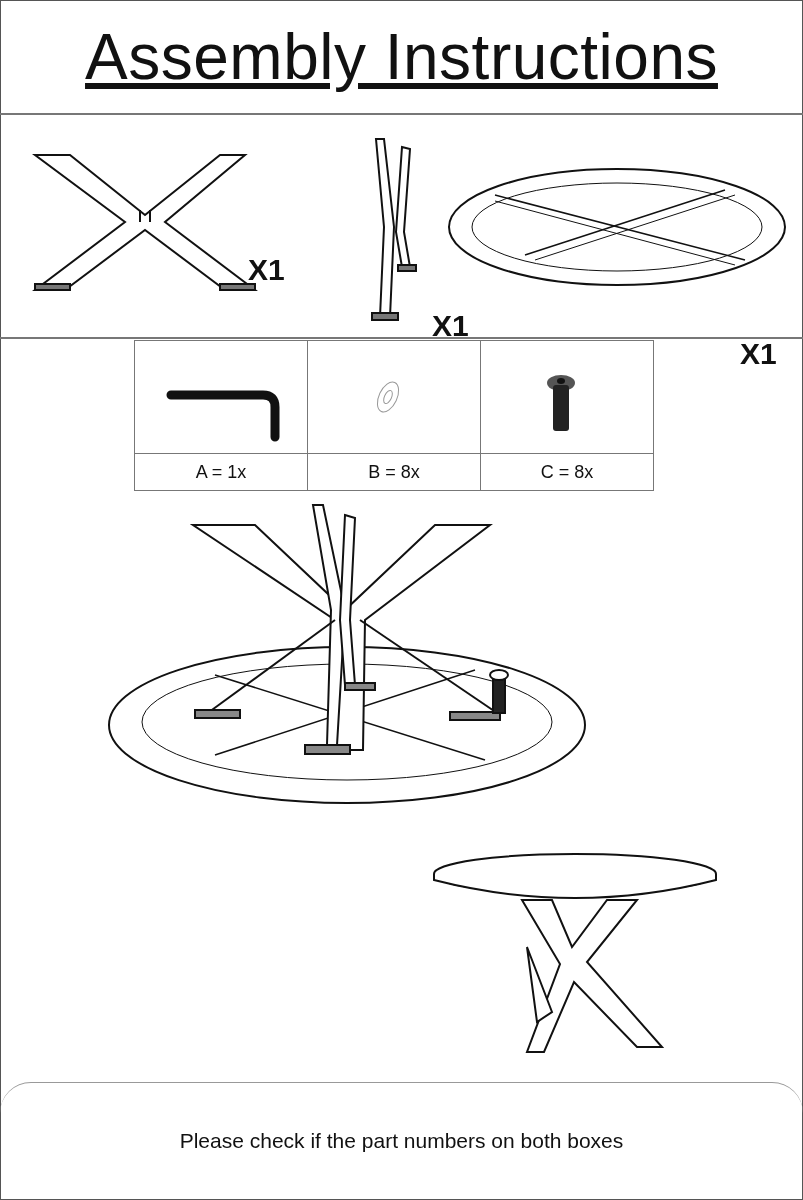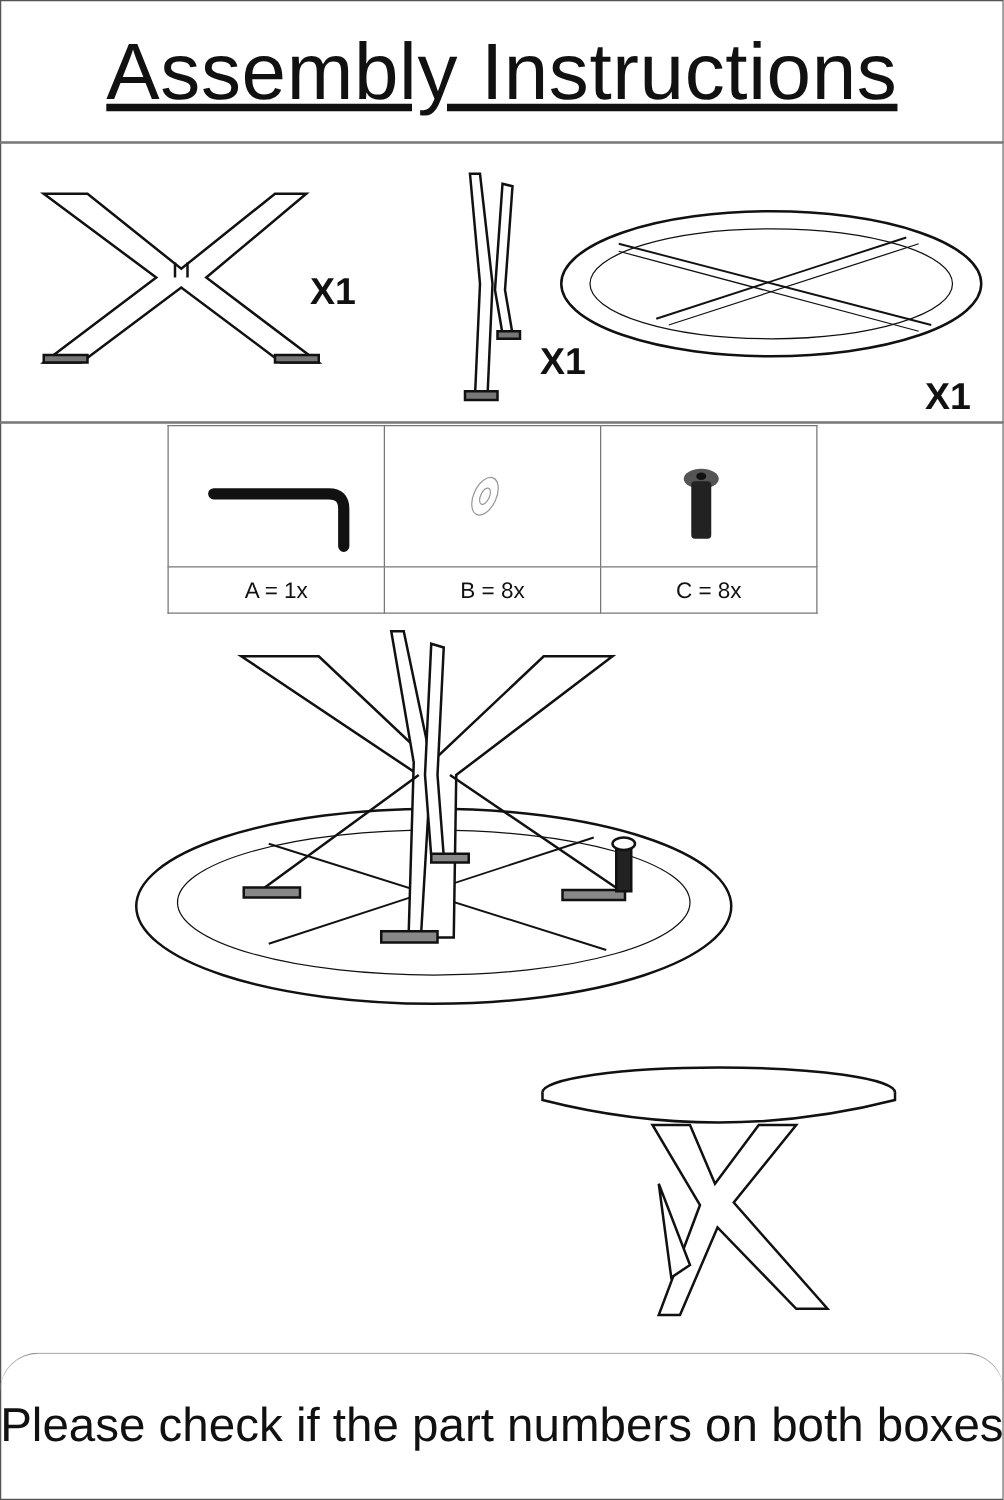--- a/index.html
+++ b/index.html
@@ -1,26 +1,26 @@
 <!DOCTYPE html>
 <html><head>
 <meta charset="utf-8">
 <style>
   html, body { margin:0; padding:0; background:#fff; }
   body { width:803px; height:1200px; position:relative; font-family:"Liberation Sans", sans-serif; color:#111; overflow:hidden; }
   .frame { position:absolute; left:0; top:0; width:801px; height:1198px; border:1px solid #555; }
   .title { position:absolute; left:0; top:0; width:803px; height:113px; border-bottom:2px solid #777; display:flex; align-items:center; justify-content:center; font-size:64px; letter-spacing:0.5px;text-decoration:underline; }
   .parts-top { position:absolute; left:0; top:115px; width:803px; height:222px; border-bottom:2px solid #777; }
-  .qty { position:absolute; font-weight:bold; font-size:30px; }
+  .qty { position:absolute; font-weight:bold; font-size:30px;margin-top:36px; }
   .hw-table { position:absolute; left:134px; top:340px; width:518px; height:150px; border:1px solid #777; border-collapse:collapse;padding-left:12px; }
   .hw-table td { border:1px solid #777; text-align:center; padding:0; }
   .hw-table .img-cell { height:112px; }
   .hw-table .lbl-cell { height:36px; font-size:18px; }
   .step { position:absolute; }
-  .footer { position:absolute; left:0; top:1082px; width:803px; height:116px; border-top:1px solid #999; display:flex; flex-direction:column; align-items:center; justify-content:center; font-size:38px; line-height:38px;border-radius:31px; }
+  .footer { position:absolute; left:0; top:1082px; width:803px; height:116px; border-top:1px solid #999; display:flex; flex-direction:column; align-items:center; justify-content:center; font-size:21px; line-height:38px;border-radius:31px; }
   svg { display:block; }
 </style>
 </head>
 <body>
 
 <div class="frame"></div>
 
 <div class="title">Assembly Instructions</div>
 
 <div class="parts-top">

